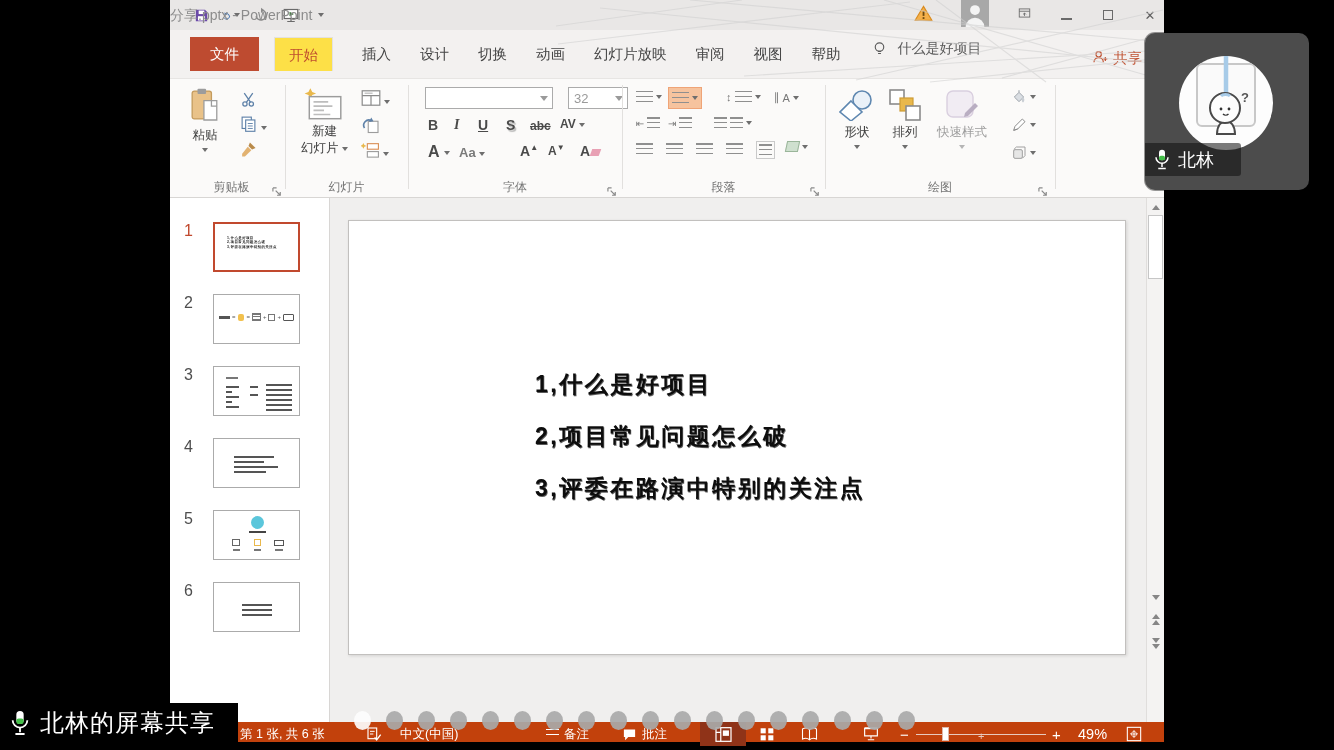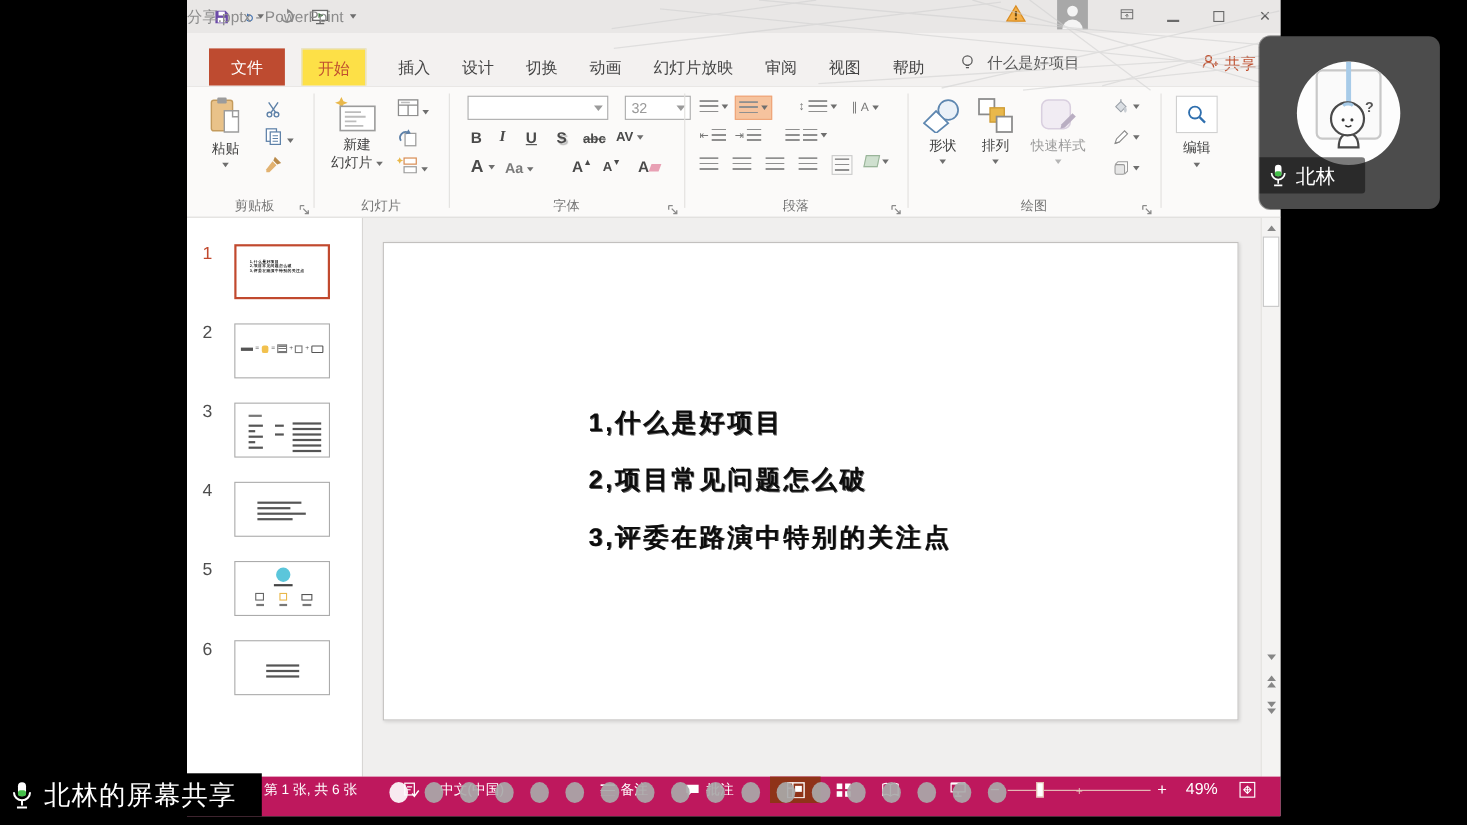--- a/index.html
+++ b/index.html
@@ -15,21 +15,21 @@
   .titlebar{height:30px;background:#E9E7E6;position:relative;flex:0 0 auto}
   .qat{position:absolute;left:22px;top:0;height:30px;display:flex;align-items:center;gap:12px}
   .qat .ic{width:18px;height:18px;display:inline-flex;align-items:center;justify-content:center}
   .title-text{position:absolute;left:0;right:0;top:0;height:30px;line-height:30px;text-align:left;color:#8c8c8c;font-size:14px;pointer-events:none}
   .tb-right{position:absolute;right:6px;top:0;height:30px;display:flex;align-items:center;gap:26px}
   .winctl{color:#5f5f5f;font-size:13px;width:16px;text-align:center}
   .maxbox{width:10px;height:10px;border:1px solid #6a6a6a;display:inline-block}
   .minbar{width:11px;height:1.5px;background:#6a6a6a;display:inline-block}
 
   
-  .tabrow{height:48px;background:#F3F1F0;position:relative;flex:0 0 auto;display:flex;align-items:flex-end}
+  .tabrow{height:48px;background:#F3F1F0;position:relative;flex:0 0 auto;display:flex;align-items:center}
   .tab-file{background:#BE4B30;color:#fff;font-size:14.5px;padding:8px 20px;height:34px;margin-left:20px}
   .tab{font-size:14.5px;color:#454545;padding:8px 0;height:34px;margin-left:29px;white-space:nowrap}
   .tab.active{background:#fde047;color:#C0502F;padding:8px 14px;margin-left:15px;border:1px solid #E3E1DF;border-bottom:none}
   .bulb{margin-left:30px;margin-bottom:7px}
   .tell{font-size:14px;color:#5a5a5a;margin-left:10px;margin-bottom:11px;white-space:nowrap}
   .share-btn{position:absolute;right:22px;bottom:10px;display:flex;align-items:center;gap:5px;color:#C0502F;font-size:14.5px}
 
   
   .ribbon{height:120px;background:#FBFAF9;border-bottom:1px solid #D8D6D4;position:relative;flex:0 0 auto;border-top:1px solid #E7E5E3}
   .gsep{position:absolute;top:6px;height:104px;width:1px;background:#E2E0DE}
@@ -71,21 +71,21 @@
   .tri-d{width:0;height:0;border-left:4px solid transparent;border-right:4px solid transparent;border-top:5px solid #868686}
   .sthumb{position:absolute;left:1px;top:17px;width:15px;height:64px;background:#fff;border:1px solid #C6C6C6}
 
   
   .notesbar{height:38px;background:#fff;border-top:1px solid #D8D6D4;position:relative;flex:0 0 auto;display:flex;align-items:center;padding-left:18px}
   .notes-ph{color:#5a5a5a;font-size:15px}
   .nscroll{position:absolute;right:0;top:2px;width:17px}
   .nbtn{width:16px;height:16px;background:#F4F3F2;border:1px solid #D8D6D4;display:flex;align-items:center;justify-content:center;margin-bottom:1px}
 
   
-  .statusbar{height:36px;background:#be185d;position:relative;flex:0 0 auto;color:#fff;font-size:12.5px}
+  .statusbar{height:20px;background:#c2410c;position:relative;flex:0 0 auto;color:#fff;font-size:12.5px}
   .sb{position:absolute;top:0;height:24px;display:flex;align-items:center;white-space:nowrap}
   .viewbtn{width:30px;height:24px;display:flex;align-items:center;justify-content:center}
   .viewbtn.active{background:#8F3318}
   .ztrack{position:absolute;top:11.5px;height:1.5px;background:#E8C9BE}
   .zthumb{position:absolute;top:5px;width:7px;height:14px;background:#fff;border:1px solid #E0B7A8}
   .ztick{position:absolute;top:8px;color:#E8C9BE;font-size:11px}
 
   
   .dot{position:absolute;top:711px;width:17px;height:19px;border-radius:50%;background:#A9A9A9;opacity:.92}
   .dot.white{background:#FDFDFD}
@@ -501,31 +501,20 @@
             </svg>
             <i class="dd"></i>
           </span>
         <div class="glabel">绘图</div>
         <span class="launcher" style="right:6px"><svg width="11" height="11">
               <use href="#sy-launcher"></use>
             </svg></span>
       </div>
       <div class="gsep" style="left:885px"></div>
 
-      <div class="group" style="left:885px;width:70px">
-        <div class="bigbtn" style="left:14px;top:8px">
-          <span style="border:1px solid #d0d0d0;background:#fff;padding:6px 8px;display:inline-flex">
-              <svg width="20" height="20">
-                <use href="#sy-find"></use>
-              </svg>
-            </span>
-          <span style="margin-top:5px">编辑</span>
-          <i class="dd" style="margin-top:5px"></i>
-        </div>
-      </div>
     </div>
 
     <div class="bodyrow">
 
       <div class="thumbs">
         <span class="snum sel" style="top:24px">1</span>
         <div class="thumb sel" style="top:24px">
           <div class="t1txt">
             <div>1,什么是好项目</div>
             <div>2,项目常见问题怎么破</div>

